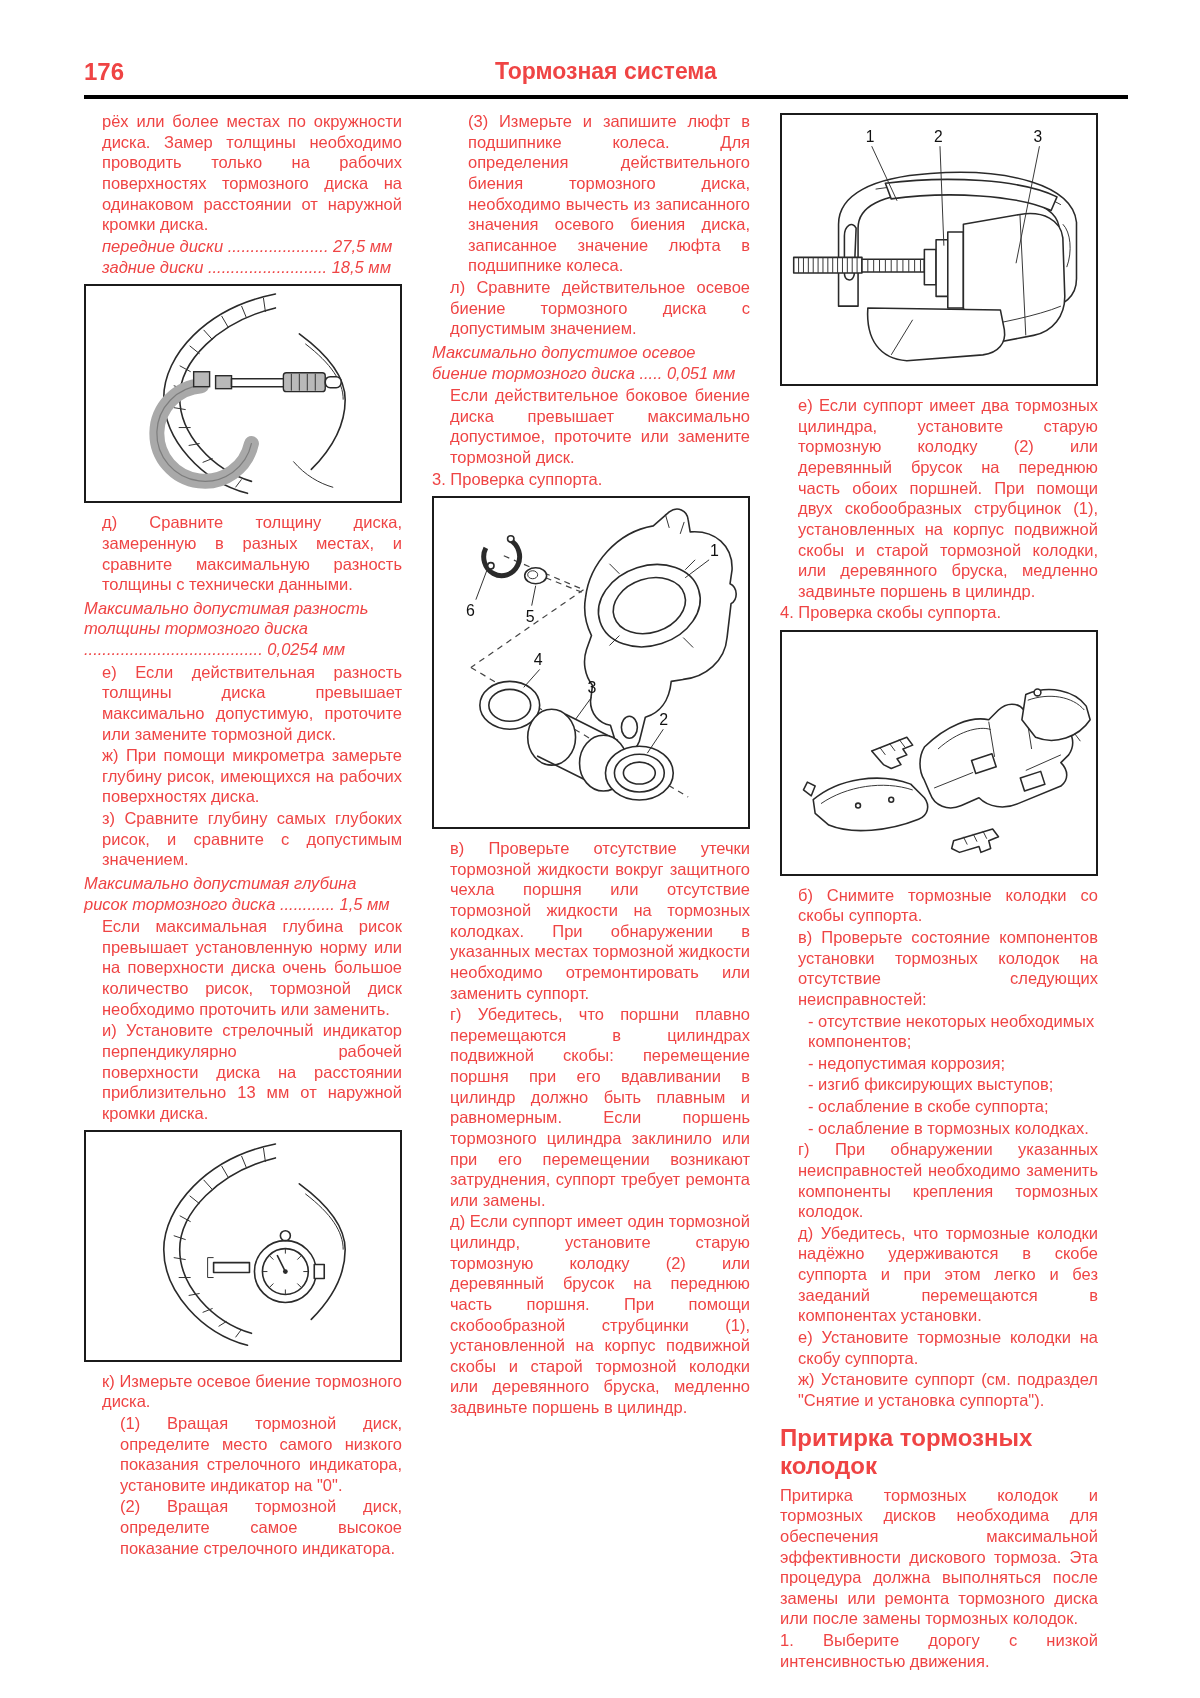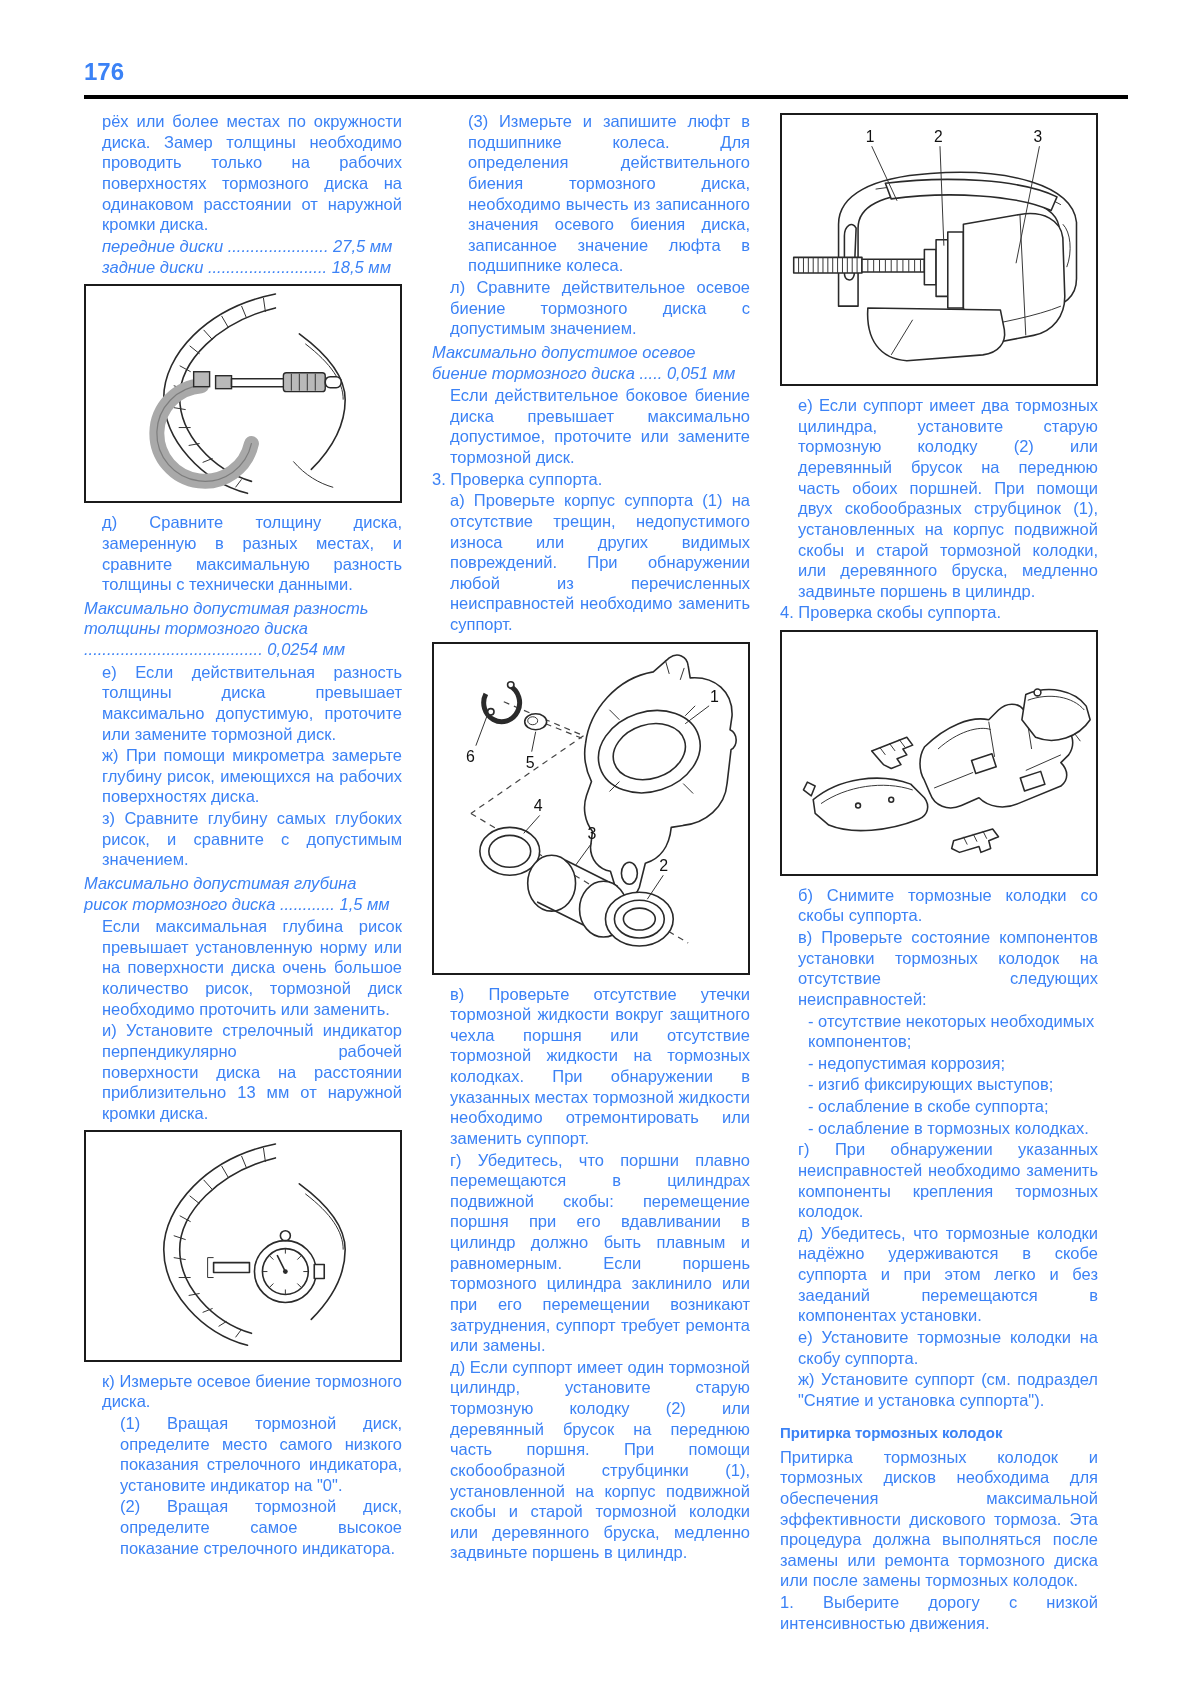--- a/index.html
+++ b/index.html
@@ -1,58 +1,59 @@
 <!DOCTYPE html>
 <html lang="ru"><head>
 <meta charset="utf-8">
 <style>
   html,body{margin:0;padding:0;background:#ffffff;}
   .sheet{
     position:relative;
     width:1200px;height:1698px;
     background:#ffffff;
     font-family:"Liberation Sans", sans-serif;
-    color:#3b82f6;
+    color:#ef4444;
     overflow:hidden;
   }
   .inner{padding:52px 72px 0 84px;}
   
   .hdr{position:relative;height:40px;}
   .pagenum{position:absolute;left:0;top:6px;font-size:24px;font-weight:bold;}
   .ptitle{text-align:center;font-size:23px;font-weight:bold;padding-top:6px;}
   .hrule{height:4px;background:#000;margin-top:3px;}
   
   .cols{display:flex;gap:30px;margin-top:12px;}
   .col{width:318px;flex:0 0 318px;font-size:16.5px;line-height:1.25;text-align:justify;}
   .col p{margin:0 0 1px 0;}
   .para{padding-left:18px;}
   .sub{padding-left:36px;}
   .flush{padding-left:0;}
   .spec{font-style:italic;text-align:left;margin:3px 0 2px 0 !important;}
   .spec.ind{padding-left:18px;margin:0 0 1px 0 !important;font-style:italic;}
   .bullet{padding-left:28px;text-align:left;}
-  .subhead{font-weight:bold;font-size:15px;line-height:1.15;margin:14px 0 5px 0 !important;text-align:left;}
+  .subhead{font-weight:bold;font-size:24px;line-height:1.15;margin:14px 0 5px 0 !important;text-align:left;}
   
   .fig{border:2px solid #1b1b1b;margin:7px 0 9px 0;background:#fff;}
   .fig svg{display:block;width:100%;height:auto;}
   .lbl{font-family:"Liberation Sans",sans-serif;font-size:16px;fill:#111;}
   .sk{stroke:#2a2a2a;fill:none;stroke-width:1.6;stroke-linecap:round;stroke-linejoin:round;}
   .skf{stroke:#2a2a2a;fill:#ffffff;stroke-width:1.6;stroke-linejoin:round;}
   .gray{fill:#b9b9b9;stroke:#2a2a2a;stroke-width:1.4;}
   .dash{stroke:#444;fill:none;stroke-width:1.2;stroke-dasharray:6 5;}
   .thin{stroke:#333;fill:none;stroke-width:1;}
 </style>
 </head>
 <body>
 
 <div class="sheet">
   <div class="inner">
 
     <div class="hdr">
       <div class="pagenum">176</div>
+      <div class="ptitle">Тормозная система</div>
     </div>
     <div class="hrule"></div>
 
     <div class="cols">
 
       <div class="col">
         <p class="para">рёх или более местах по окружности диска. Замер толщины необходимо проводить только на рабочих поверхностях тормозного диска на одинаковом расстоянии от наружной кромки диска.</p>
         <p class="spec ind">передние диски ...................... 27,5 мм</p>
         <p class="spec ind">задние диски .......................... 18,5 мм</p>
 
@@ -113,21 +114,20 @@
         <p class="sub">(1) Вращая тормозной диск, определите место самого низкого показания стрелочного индикатора, установите индикатор на "0".</p>
         <p class="sub">(2) Вращая тормозной диск, определите самое высокое показание стрелочного индикатора.</p>
       </div>
 
       <div class="col">
         <p class="sub">(3) Измерьте и запишите люфт в подшипнике колеса. Для определения действительного биения тормозного диска, необходимо вычесть из записанного значения осевого биения диска, записанное значение люфта в подшипнике колеса.</p>
         <p class="para">л) Сравните действительное осевое биение тормозного диска с допустимым значением.</p>
         <p class="spec">Максимально допустимое осевое биение тормозного диска ..... 0,051 мм</p>
         <p class="para">Если действительное боковое биение диска превышает максимально допустимое, проточите или замените тормозной диск.</p>
         <p class="flush">3. Проверка суппорта.</p>
-        <p class="para">а) Проверьте корпус суппорта (1) на отсутствие трещин, недопустимого износа или других видимых повреждений. При обнаружении любой из перечисленных неисправностей необходимо заменить суппорт.</p>
 
         <figure class="fig">
           <svg viewBox="0 0 315 330">
 
             <path class="dash" d="M150,92 L37,170"></path>
             <path class="dash" d="M37,170 L255,300"></path>
             <path class="dash" d="M70,58 L150,92"></path>
             <path class="dash" d="M112,80 L152,96"></path>
 
             <path class="skf" d="M152,100 C156,66 184,34 220,28 L236,14 C244,8 254,12 255,22 L257,34 C282,32 300,48 299,72 L297,86 C305,90 305,102 298,106 L294,140 C292,164 272,180 250,182 L238,184 C236,204 226,216 212,220 L206,244 C202,256 186,256 182,244 L177,228 C165,226 157,216 157,204 L159,188 C151,178 149,164 153,152 L158,138 C152,126 150,112 152,100 Z"></path>

